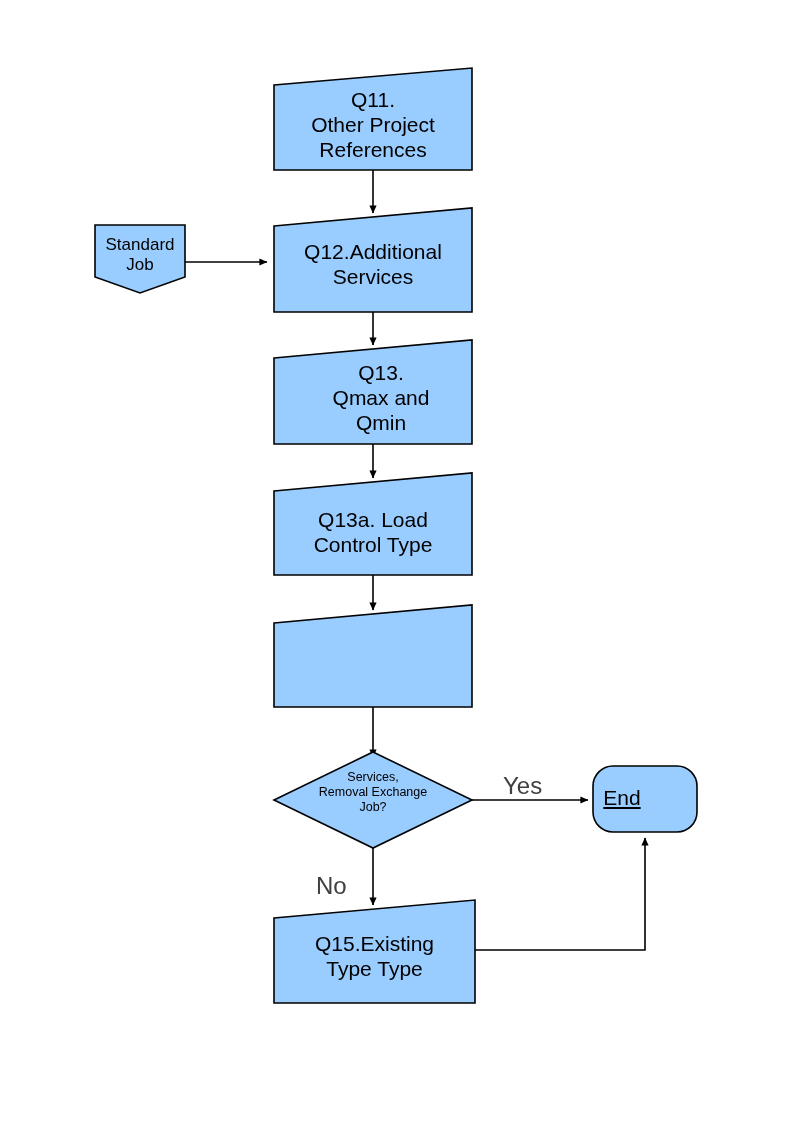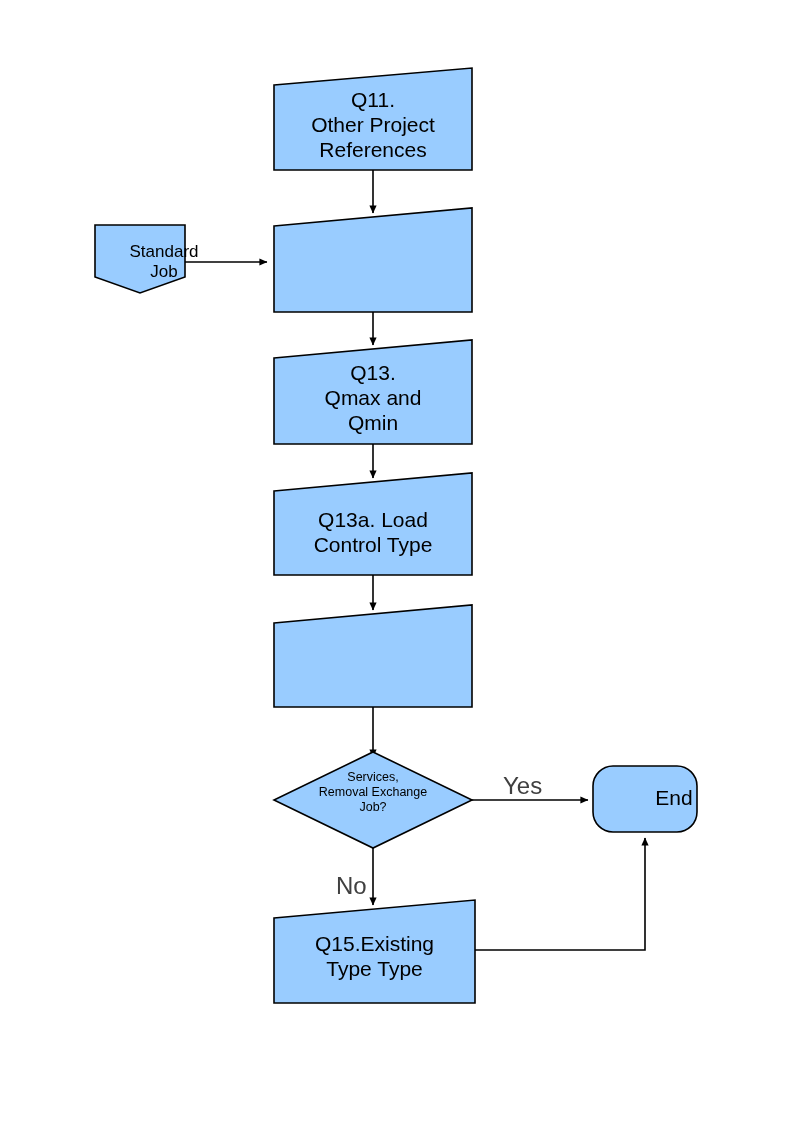--- a/index.html
+++ b/index.html
@@ -96,38 +96,40 @@
       <rect x="593" y="766" width="104" height="66" rx="20" ry="20"></rect>
 
       <polygon points="274,918 475,900 475,1003 274,1003"></polygon>
     </g>
   </svg>
 
   <div class="node-label lbl-big" style="left:274px; top:88px; width:198px;">Q11.
 Other Project
 References</div>
 
-  <div class="node-label lbl-med" style="left:95px; top:242px; width:90px;padding-left:24px;">Standard
+  <div class="node-label lbl-med" style="left:95px; top:235px; width:90px;">Standard
 Job</div>
 
+  <div class="node-label lbl-big" style="left:274px; top:240px; width:198px;">Q12.Additional
+Services</div>
 
-  <div class="node-label lbl-big" style="left:274px; top:361px; width:198px;">Q13.
+  <div class="node-label lbl-big" style="left:274px; top:361px; width:198px;padding-left:8px;">Q13.
 Qmax and
 Qmin</div>
 
   <div class="node-label lbl-big" style="left:274px; top:508px; width:198px;text-align:center;">Q13a. Load
 Control Type</div>
 
 
   <div class="node-label lbl-small" style="left:274px; top:770px; width:198px;">Services,
 Removal Exchange
 Job?</div>
 
-  <div class="node-label lbl-big" style="left:622px; top:786px; width:104px;">End</div>
+  <div class="node-label lbl-big" style="left:570px; top:786px; width:104px;text-decoration:underline;">End</div>
 
   <div class="node-label lbl-big" style="left:274px; top:932px; width:201px;">Q15.Existing
 Type Type</div>
 
   <div class="edge-label" style="left:503px; top:772px;">Yes</div>
 
-  <div class="edge-label" style="left:336px; top:872px;">No</div>
+  <div class="edge-label" style="left:316px; top:872px;">No</div>
 
 </div>
 
 </body></html>

